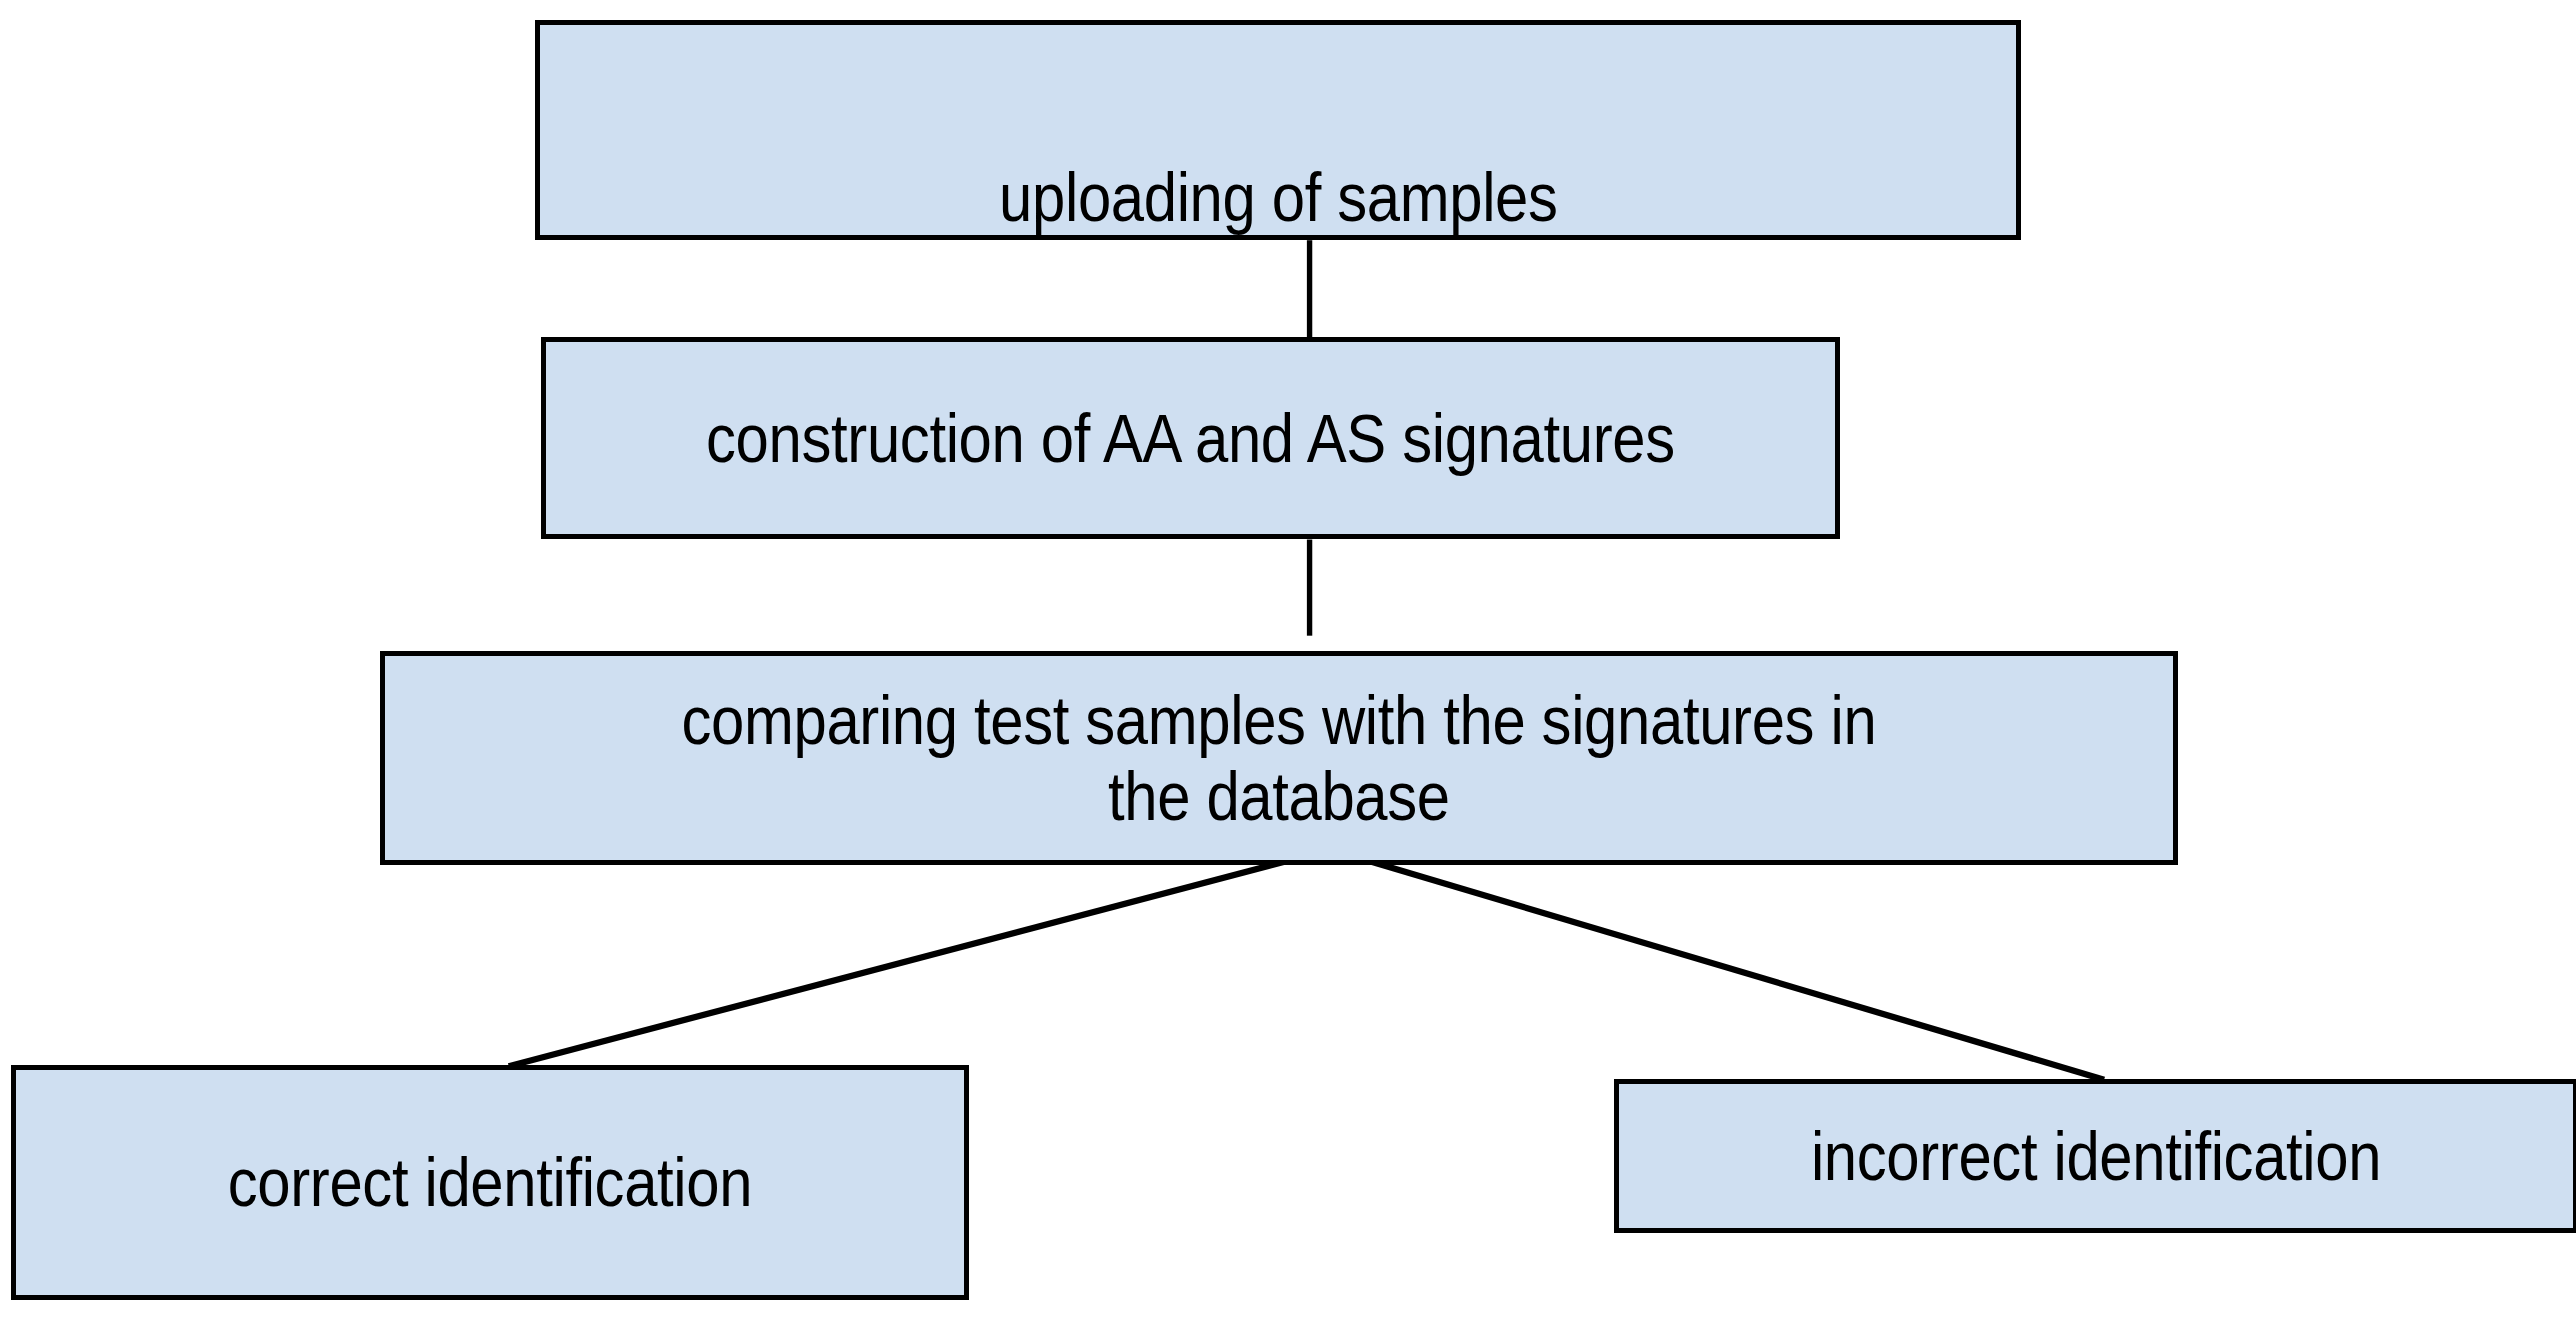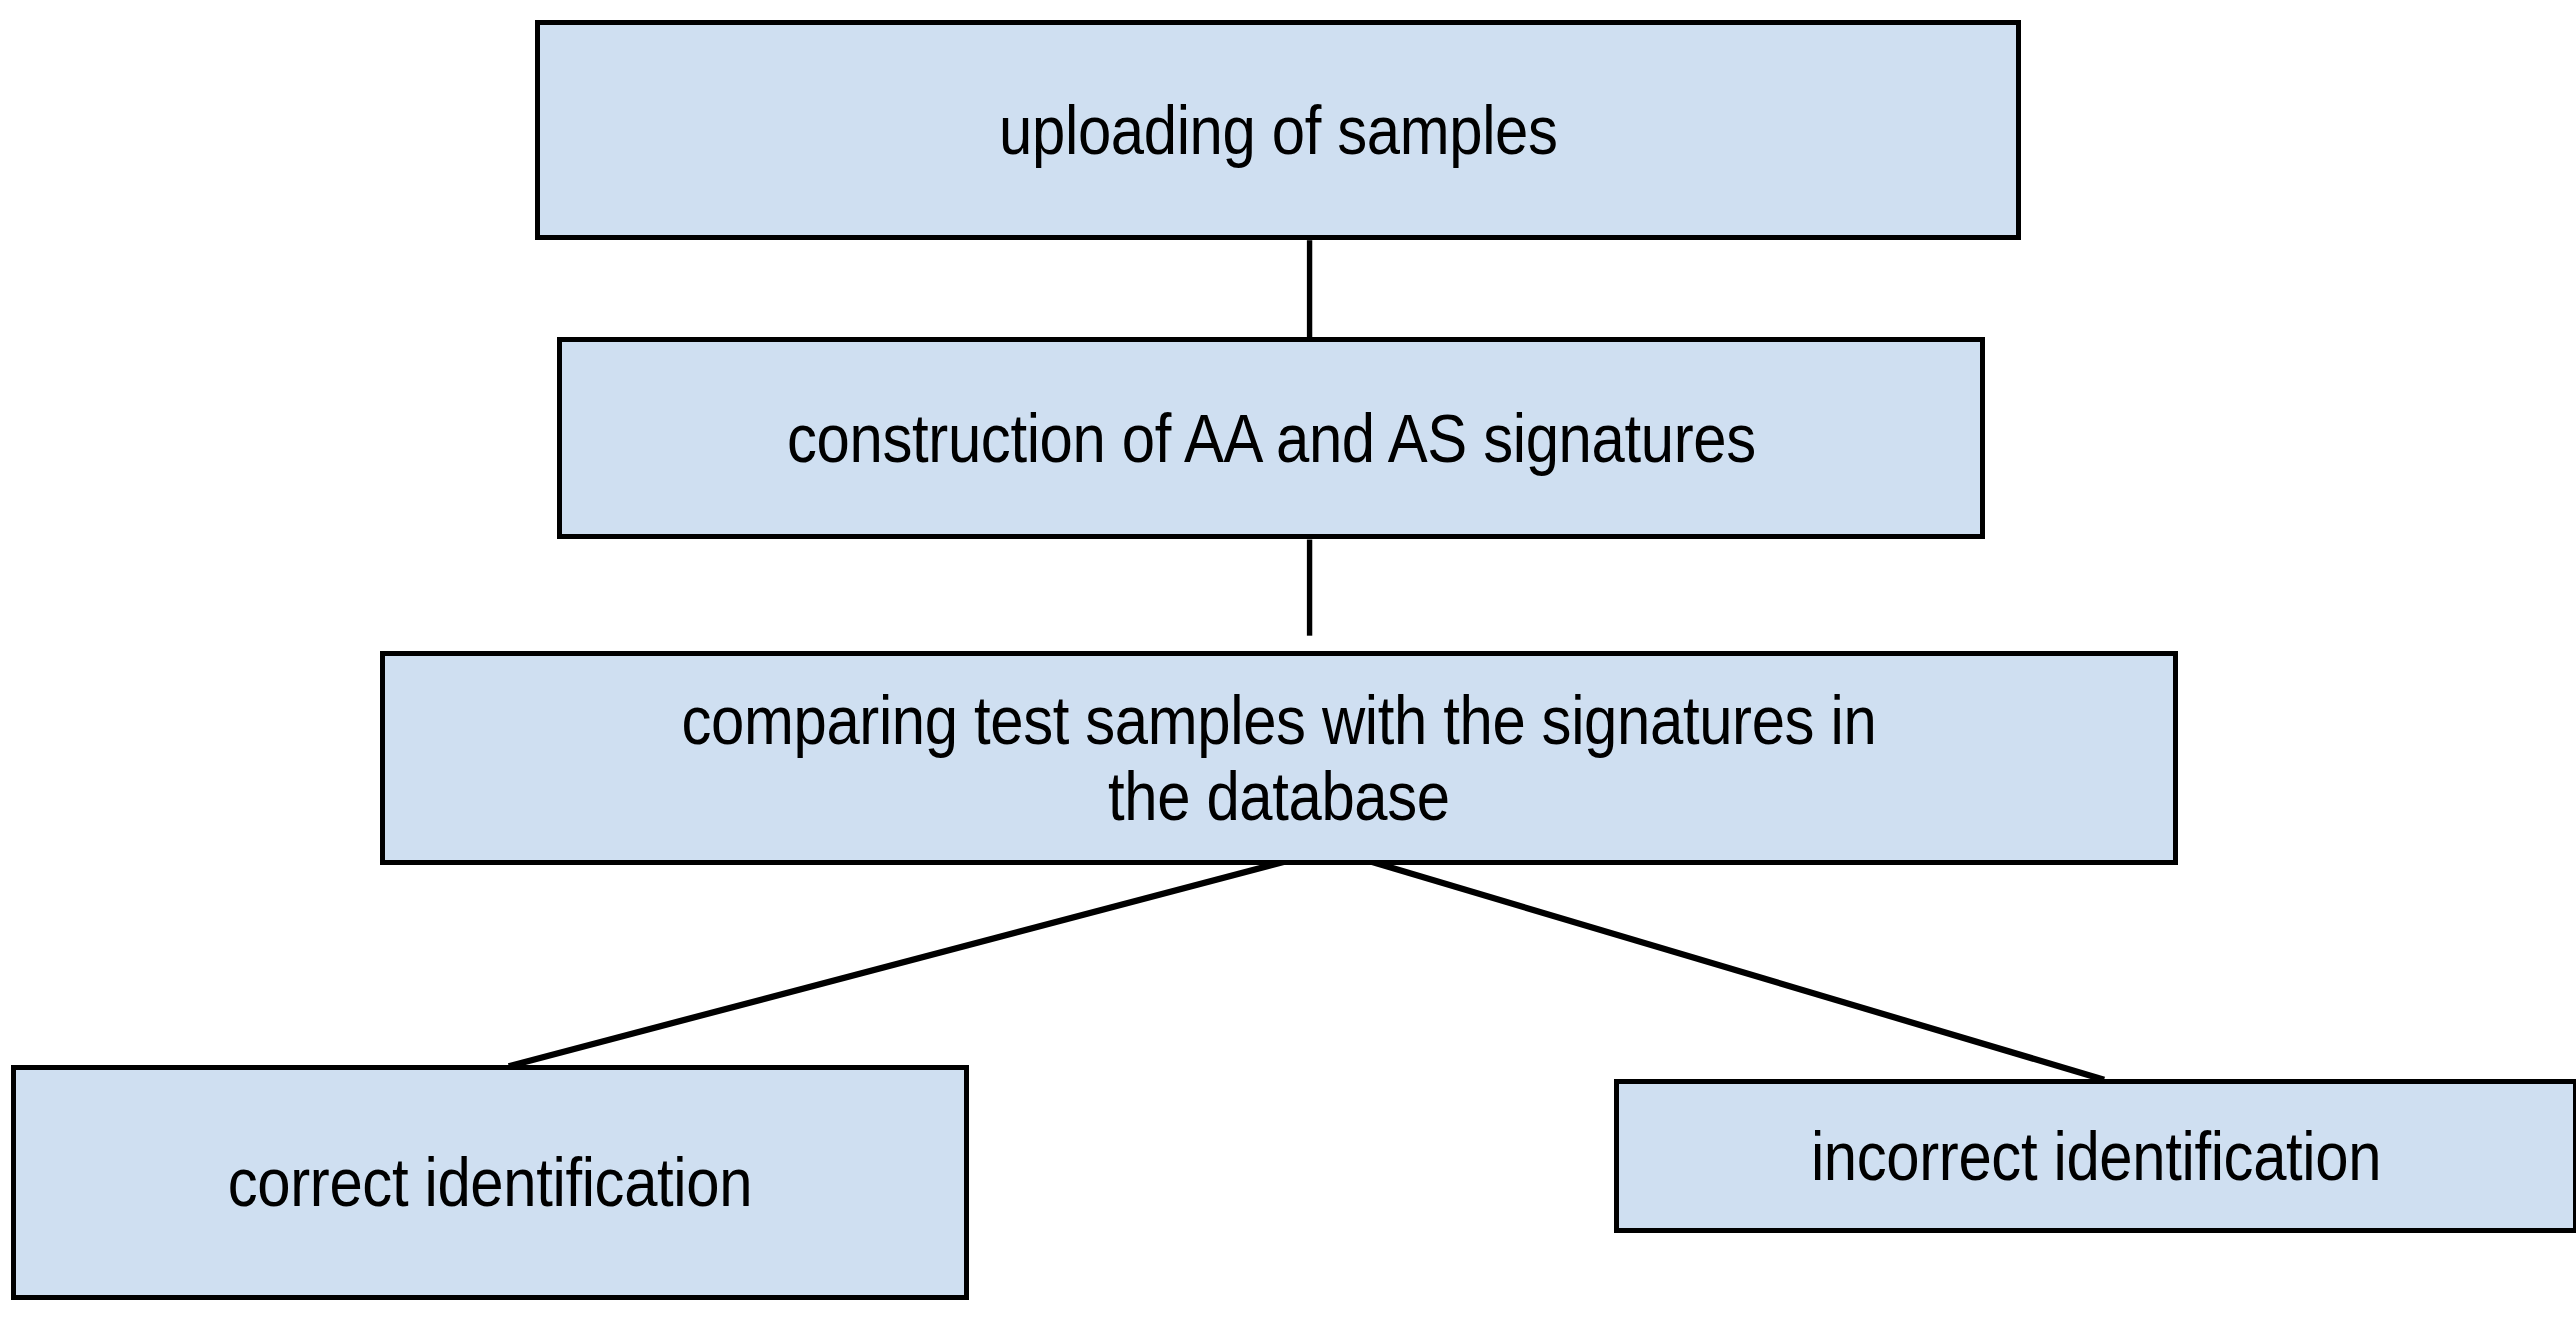--- a/index.html
+++ b/index.html
@@ -42,22 +42,22 @@
     font-stretch: condensed;
     font-weight: 400;
     font-size: 68px;
     line-height: 1.12;
     letter-spacing: -0.4px;
     transform: scaleX(0.88);
     transform-origin: center center;
     white-space: pre-line;
   }
   
-  #node-upload      { left: 535px;  top: 20px;   width: 1486px; height: 220px; }
-  #node-construct   { left: 557px;  top: 337px;  width: 1428px; height: 202px; }
+  #node-upload      { left: 535px;  top: 20px;   width: 1486px; height: 220px; align-items: flex-end; }
+  #node-construct   { left: 541px;  top: 337px;  width: 1299px; height: 202px; }
   #node-compare     { left: 380px;  top: 635px;  width: 1798px; height: 214px; margin-top: 16px; }
   #node-correct     { left: 10.8px;   top: 1065px; width: 958px; height: 235px; }
   #node-incorrect   { left: 1586px; top: 1079px; width: 964px; height: 154px; margin-left: 28px; }
 </style>
 </head>
 <body>
 
 <div id="canvas">
 
   <svg class="edge-layer" viewBox="0 0 2866 1477" width="2576" height="1328" xmlns="http://www.w3.org/2000/svg">

